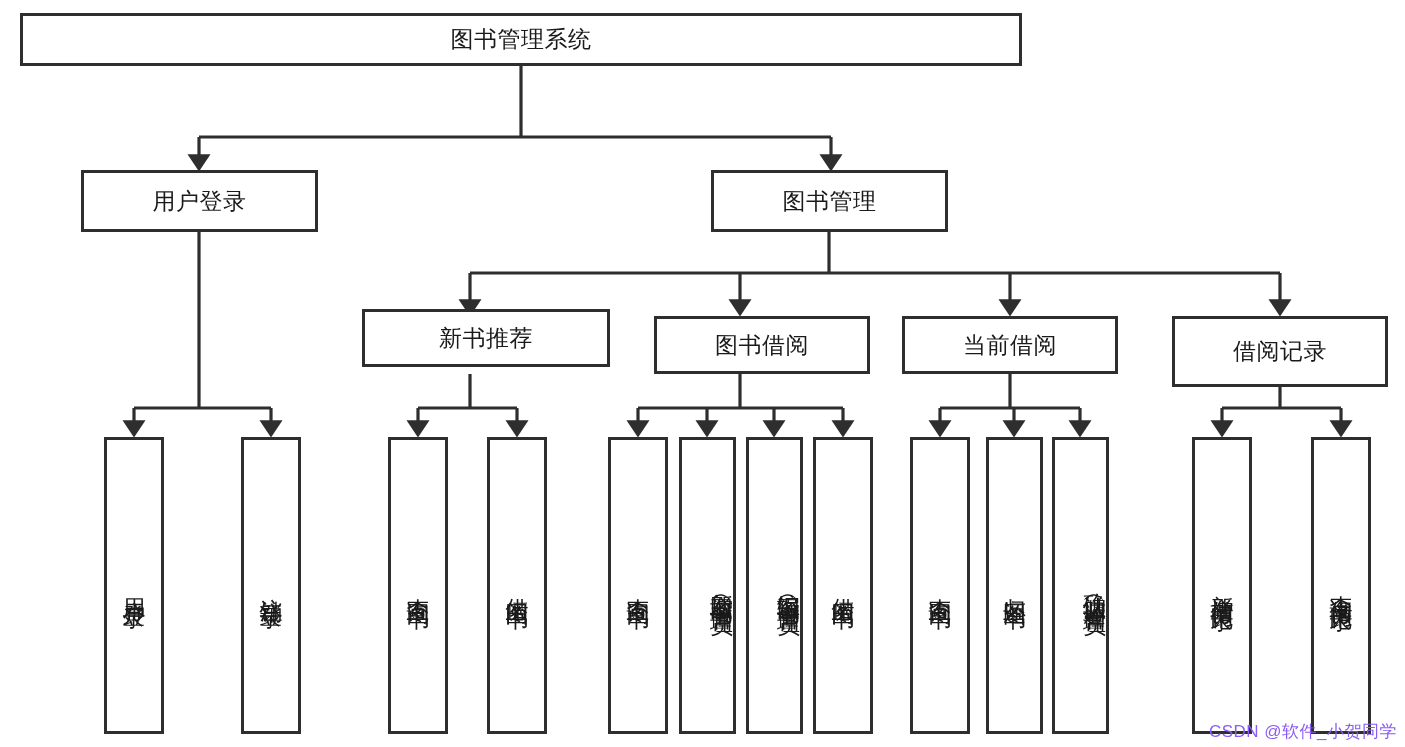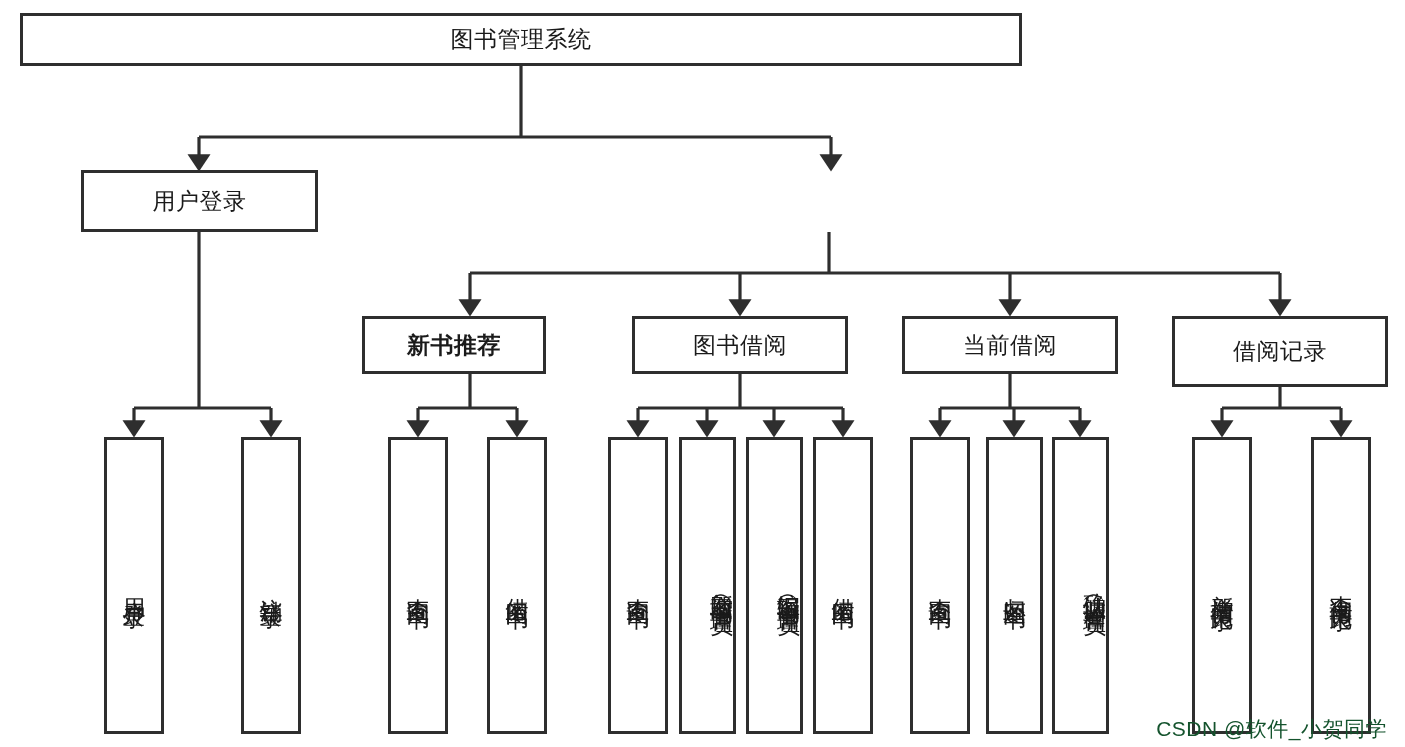--- a/index.html
+++ b/index.html
@@ -50,24 +50,24 @@
   }
   .node-box.vertical.short {
     align-items: center;
     padding-top: 0;
   }
   .node-label {
     white-space: nowrap;
   }
   .watermark {
     position: absolute;
-    right: 18px;
+    right: 8px;
     bottom: 4px;
-    font-size: 21px;
-    color: #14532d;
+    font-size: 17px;
+    color: #8b5cf6;
     white-space: nowrap;
     letter-spacing: 0.5px;
   }
 </style>
 </head>
 <body>
 
 <div id="canvas">
 
   <svg class="diagram" viewBox="0 0 1405 747" xmlns="http://www.w3.org/2000/svg">
@@ -121,25 +121,28 @@
     </g>
   </svg>
 
   <div class="node-box horizontal" style="left:20px; top:13px; width:1002px; height:53px;text-align:center;">
     <span class="node-label">图书管理系统</span>
   </div>
 
   <div class="node-box horizontal" style="left:81px; top:170px; width:237px; height:62px;">
     <span class="node-label">用户登录</span>
   </div>
+  <div class="node-box horizontal" style="left:711px; top:170px; width:237px; height:62px;">
+    <span class="node-label">图书管理</span>
+  </div>
 
-  <div class="node-box horizontal" style="left:362px; top:316px; width:184px; height:58px;font-weight:bold;">
+  <div class="node-box horizontal" style="left:362px; top:309px; width:248px; height:58px;">
     <span class="node-label">新书推荐</span>
   </div>
-  <div class="node-box horizontal" style="left:632px; top:316px; width:216px; height:58px;">
+  <div class="node-box horizontal" style="left:654px; top:316px; width:216px; height:58px;">
     <span class="node-label">图书借阅</span>
   </div>
   <div class="node-box horizontal" style="left:902px; top:316px; width:216px; height:58px;align-items:center;">
     <span class="node-label">当前借阅</span>
   </div>
   <div class="node-box horizontal" style="left:1172px; top:316px; width:216px; height:71px;">
     <span class="node-label">借阅记录</span>
   </div>
 
   <div class="node-box vertical short" style="left:104px; top:437px; width:60px; height:297px;">

